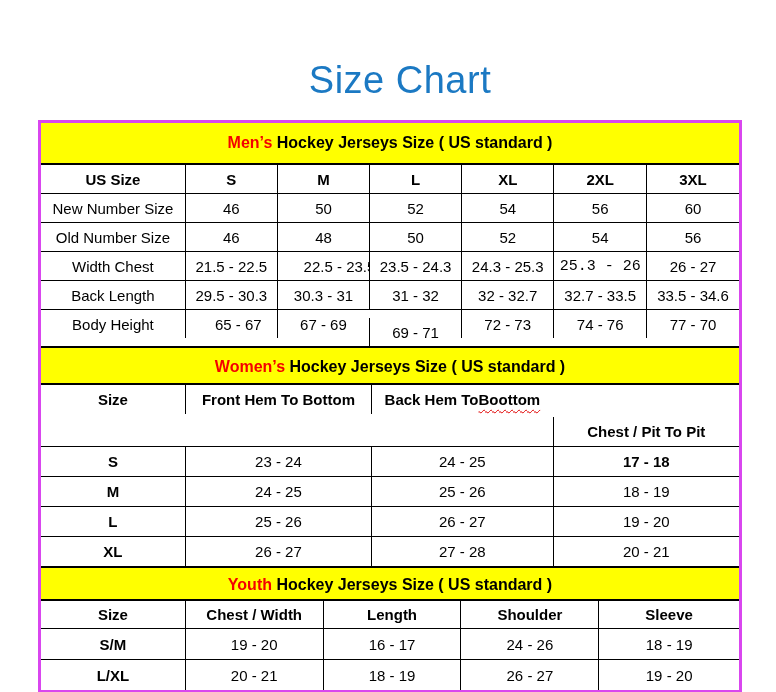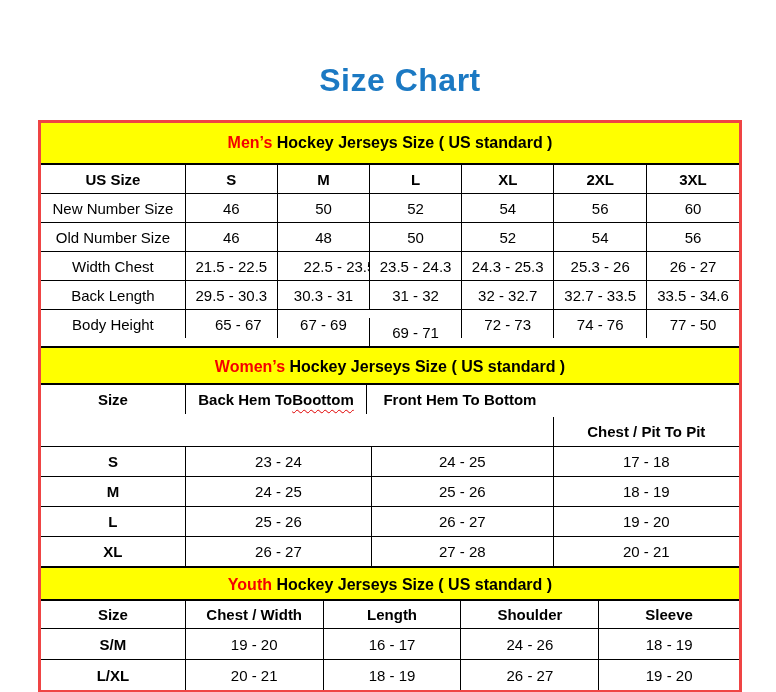--- a/index.html
+++ b/index.html
@@ -9,30 +9,30 @@
     background:#ffffff;
     box-sizing:border-box;
     padding-top:62px;
     font-family:"Liberation Sans", sans-serif;
     color:#000;
     overflow:hidden;
   }
   .title{
     margin:0 0 22px 0;
     text-align:center;
-    font-size:32px;
+    font-size:38px;
     line-height:36px;
-    font-weight:bold;
+    font-weight:normal;
     letter-spacing:0.5px;
     padding-left:24px;
   }
   .chart{
     margin-left:38px;
     width:704px;
-    border:3px solid #ef4444;
+    border:3px solid #d946ef;
     box-sizing:border-box;
   }
   .r{
     display:flex;
     box-sizing:border-box;
     border-top:1px solid #000;
   }
   .chart > .r:first-child{border-top:none;}
   .band{
     display:block;
@@ -99,53 +99,53 @@
         <div class="cell" style="width: 13.2%; height: 28px;">52</div>
         <div class="cell" style="width: 13.3%; height: 28px;">54</div>
         <div class="cell" style="width: 13.3%; height: 28px;">56</div>
       </div>
       <div class="r">
         <div class="cell label" style="width: 20.6%; height: 28px;">Width Chest</div>
         <div class="cell" style="width: 13.2%; height: 28px;">21.5 - 22.5</div>
         <div class="cell" style="width: 13.2%; height: 28px; padding-left: 32px;">22.5 - 23.5</div>
         <div class="cell" style="width: 13.2%; height: 28px;">23.5 - 24.3</div>
         <div class="cell" style="width: 13.2%; height: 28px;">24.3 - 25.3</div>
-        <div class="cell" style="width: 13.3%; height: 28px;">25.3 - 26</div>
+        <div class="cell" style="width: 13.3%; height: 28px; font-family: Liberation Mono, monospace;">25.3 - 26</div>
         <div class="cell" style="width: 13.3%; height: 28px;">26 - 27</div>
       </div>
       <div class="r">
         <div class="cell label" style="width: 20.6%; height: 28px;">Back Length</div>
         <div class="cell" style="width: 13.2%; height: 28px;">29.5 - 30.3</div>
         <div class="cell" style="width: 13.2%; height: 28px;">30.3 - 31</div>
         <div class="cell" style="width: 13.2%; height: 28px;">31 - 32</div>
         <div class="cell" style="width: 13.2%; height: 28px;">32 - 32.7</div>
         <div class="cell" style="width: 13.3%; height: 28px;">32.7 - 33.5</div>
         <div class="cell" style="width: 13.3%; height: 28px;">33.5 - 34.6</div>
       </div>
       <div class="r">
         <div class="cell label" style="width: 20.6%; height: 28px; text-align: center;">Body Height</div>
         <div class="cell" style="width: 13.2%; height: 28px; padding-left: 14px;">65 - 67</div>
         <div class="cell" style="width: 13.2%; height: 28px;">67 - 69</div>
         <div class="cell" style="width: 13.2%; height: 28px; margin-top: 8px;">69 - 71</div>
         <div class="cell" style="width: 13.2%; height: 28px;">72 - 73</div>
         <div class="cell" style="width: 13.3%; height: 28px;">74 - 76</div>
-        <div class="cell" style="width: 13.3%; height: 28px;">77 - 50</div>
+        <div class="cell" style="width: 13.3%; height: 28px;">77 - 70</div>
       </div>
       <div class="r band" style="background: rgb(255, 255, 0); height: 37px; line-height: 37px;"><span style="color: rgb(244, 0, 0);">Women’s</span><span> Hockey Jerseys Size ( US standard )</span></div>
       <div class="r after-band">
         <div class="cell hcell label" style="width: 20.6%; height: 29px;">Size</div>
+        <div class="cell hcell" style="width: 26.7%; height: 29px;">Front Hem To Bottom</div>
         <div class="cell hcell" style="width: 26%; height: 29px;">Back Hem To <span class="squiggle">Boottom</span></div>
-        <div class="cell hcell" style="width: 26.7%; height: 29px;">Front Hem To Bottom</div>
         <div class="cell hcell" style="width: 26.7%; height: 29px; margin-top: 32px;">Chest / Pit To Pit</div>
       </div>
       <div class="r bold-label">
         <div class="cell label" style="width: 20.6%; height: 29px;">S</div>
         <div class="cell" style="width: 26.7%; height: 29px;">23 - 24</div>
         <div class="cell" style="width: 26%; height: 29px;">24 - 25</div>
-        <div class="cell" style="width: 26.7%; height: 29px;">17 - 18</div>
+        <div class="cell" style="width: 26.7%; height: 29px; font-weight: bold;">17 - 18</div>
       </div>
       <div class="r bold-label">
         <div class="cell label" style="width: 20.6%; height: 29px;">M</div>
         <div class="cell" style="width: 26.7%; height: 29px;">24 - 25</div>
         <div class="cell" style="width: 26%; height: 29px;">25 - 26</div>
         <div class="cell" style="width: 26.7%; height: 29px;">18 - 19</div>
       </div>
       <div class="r bold-label">
         <div class="cell label" style="width: 20.6%; height: 29px;">L</div>
         <div class="cell" style="width: 26.7%; height: 29px;">25 - 26</div>

